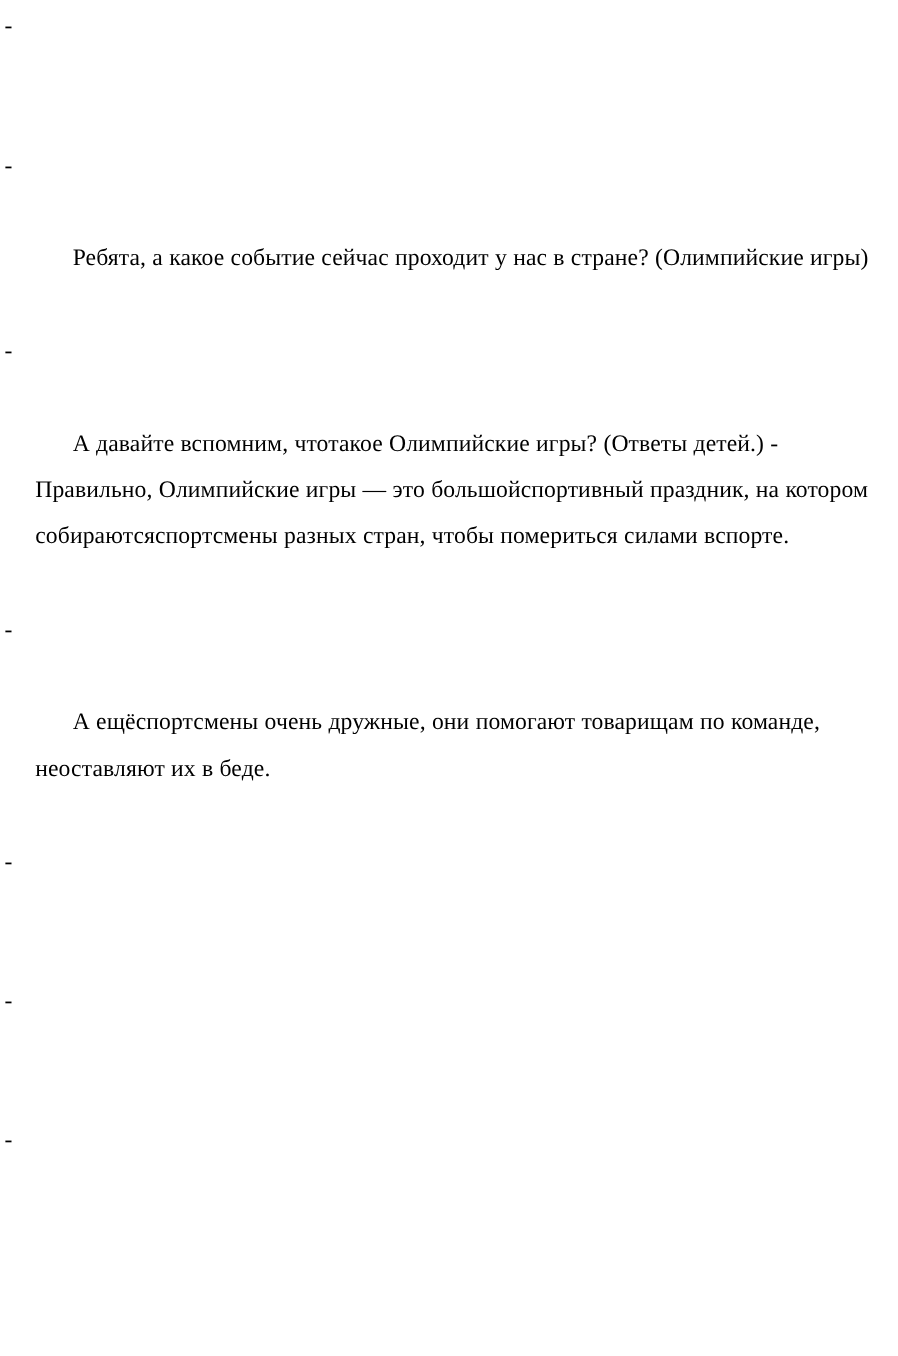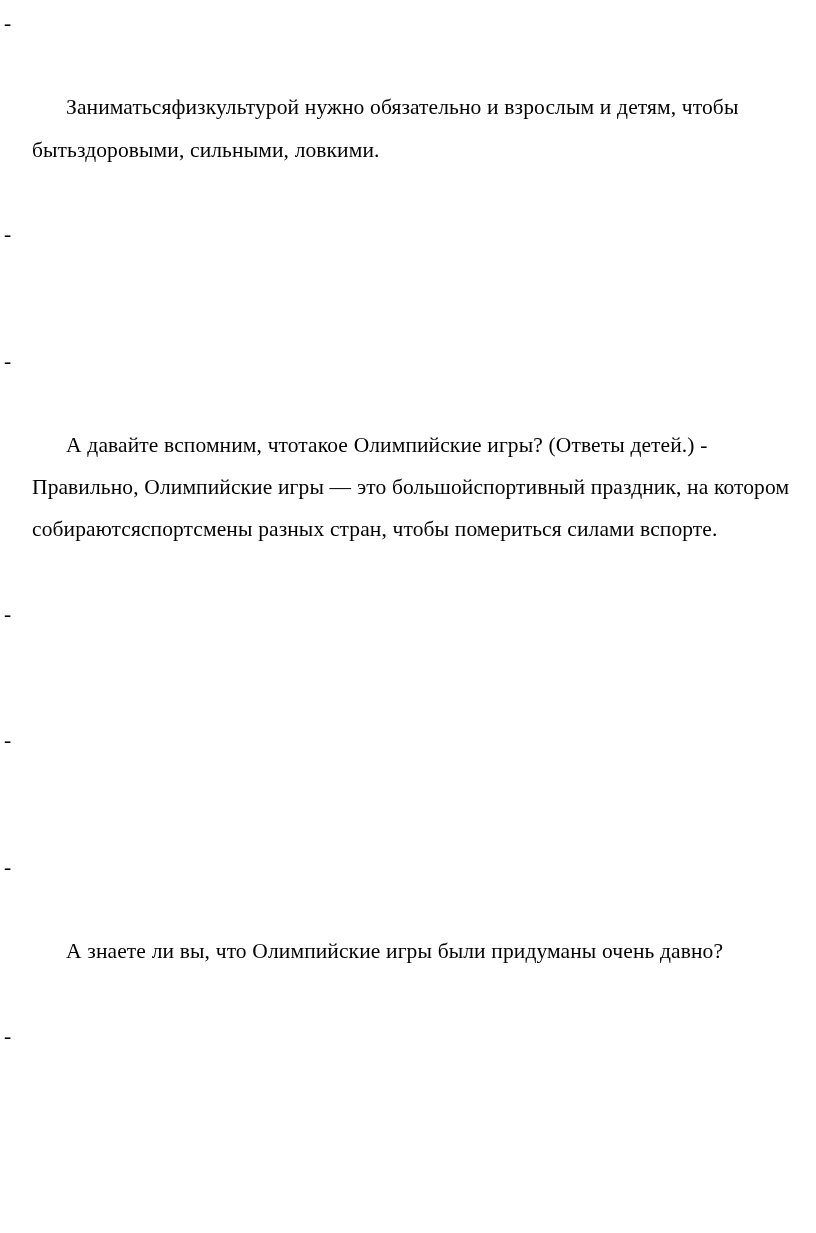--- a/index.html
+++ b/index.html
@@ -48,44 +48,44 @@
   }
 </style>
 </head>
 <body>
 
 <div class="page">
   <div class="doc-body">
 
     <div class="line item">
       <span class="marker">-</span>
-      <span>Заниматьсяфизкультурой нужно обязательно и взрослым и детям, чтобы бытьздоровыми, сильными, ловкими.</span>
     </div>
 
     <div class="line item">
       <span class="marker">-</span>
+      <span>Ребята, а какое событие сейчас проходит у нас в стране? (Олимпийские игры)</span>
     </div>
 
     <div class="line item">
       <span class="marker">-</span>
       <span>А давайте вспомним, чтотакое Олимпийские игры? (Ответы детей.) - Правильно, Олимпийские игры — это большойспортивный праздник, на котором собираютсяспортсмены разных стран, чтобы помериться силами вспорте.</span>
+    </div>
+
+    <div class="line item">
+      <span class="marker">-</span>
+      <span>А ещёспортсмены очень дружные, они помогают товарищам по команде, неоставляют их в беде.</span>
     </div>
 
     <div class="line item">
       <span class="marker">-</span>
     </div>
 
     <div class="line item">
       <span class="marker">-</span>
     </div>
 
     <div class="line item">
       <span class="marker">-</span>
-      <span>А знаете ли вы, что Олимпийские игры были придуманы очень давно?</span>
-    </div>
-
-    <div class="line item">
-      <span class="marker">-</span>
       
     </div>
 
   </div>
 </div>
 
 </body></html>

